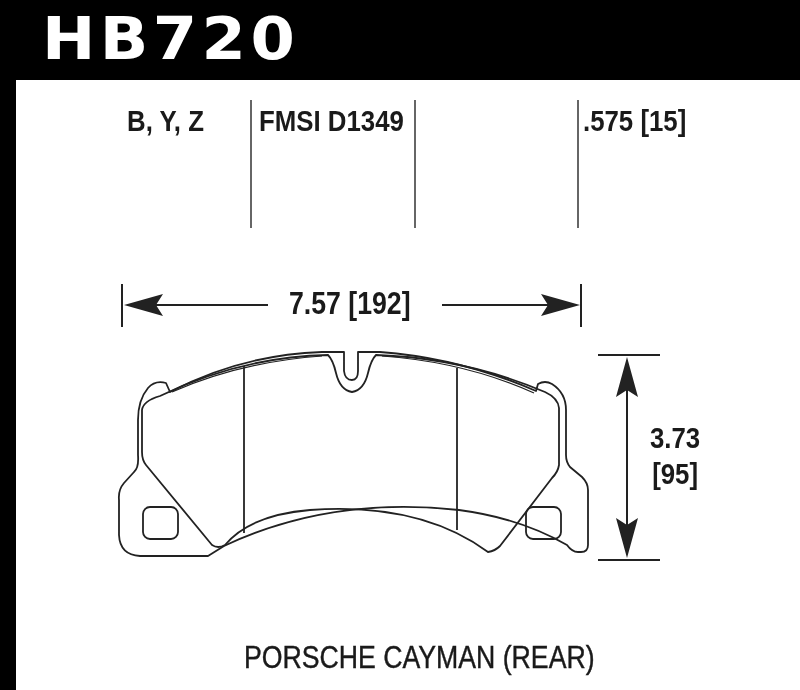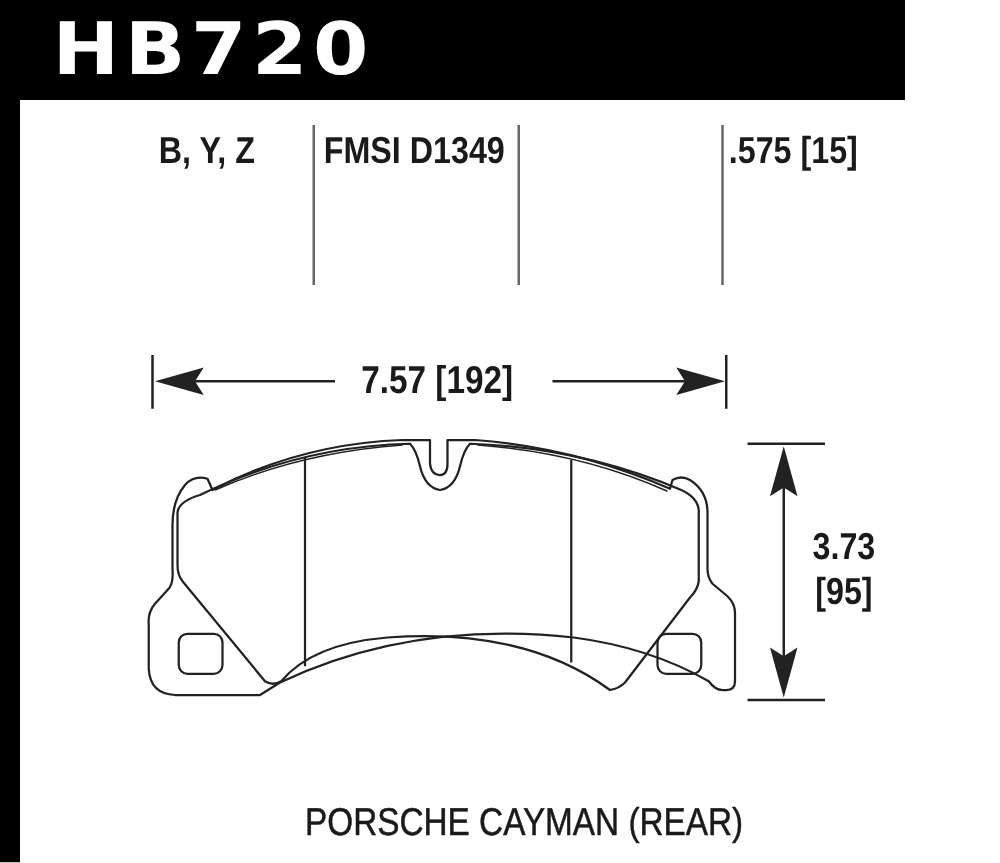--- a/index.html
+++ b/index.html
@@ -1,17 +1,17 @@
 <!DOCTYPE html>
 <html><head>
 <meta charset="utf-8">
 <style>
   html, body { margin: 0; padding: 0; }
   body { width: 800px; height: 690px; position: relative; background: #ffffff; overflow: hidden; font-family: "Liberation Sans", sans-serif; }
-  .header { position: absolute; left: 0; top: 0; width: 724px; height: 80px; background: #000; }
+  .header { position: absolute; left: 0; top: 0; width: 800px; height: 80px; background: #000; }
   .left-bar { position: absolute; left: 0; top: 0; width: 16px; height: 690px; background: #000; }
   .part-number { position: absolute; left: 42px; top: 6px; color: #fff; font-family: "DejaVu Sans", sans-serif; font-weight: bold; font-size: 58px; letter-spacing: 4px; line-height: 66px; transform: scaleX(1.1); transform-origin: left center; }
   .label { position: absolute; color: #1a1a1a; font-weight: bold; font-family: "Liberation Sans", sans-serif; transform: scaleX(0.86); transform-origin: left top; white-space: nowrap; }
   .lbl-compounds { left: 127px; top: 104px; font-size: 30px; }
   .lbl-fmsi { left: 259px; top: 104px; font-size: 30px; }
   .lbl-thickness { left: 583px; top: 104px; font-size: 30px; }
   .lbl-width { left: 289px; top: 286px; font-size: 31px; }
   .lbl-height { left: 650px; top: 420px; font-size: 30px; line-height: 36px; text-align: center; }
   .lbl-height span { display: block; }
   .lbl-app { left: 244px; top: 640px; font-size: 31px; font-weight: normal; color: #1a1a1a; -webkit-text-stroke: 0.4px #1a1a1a; }

